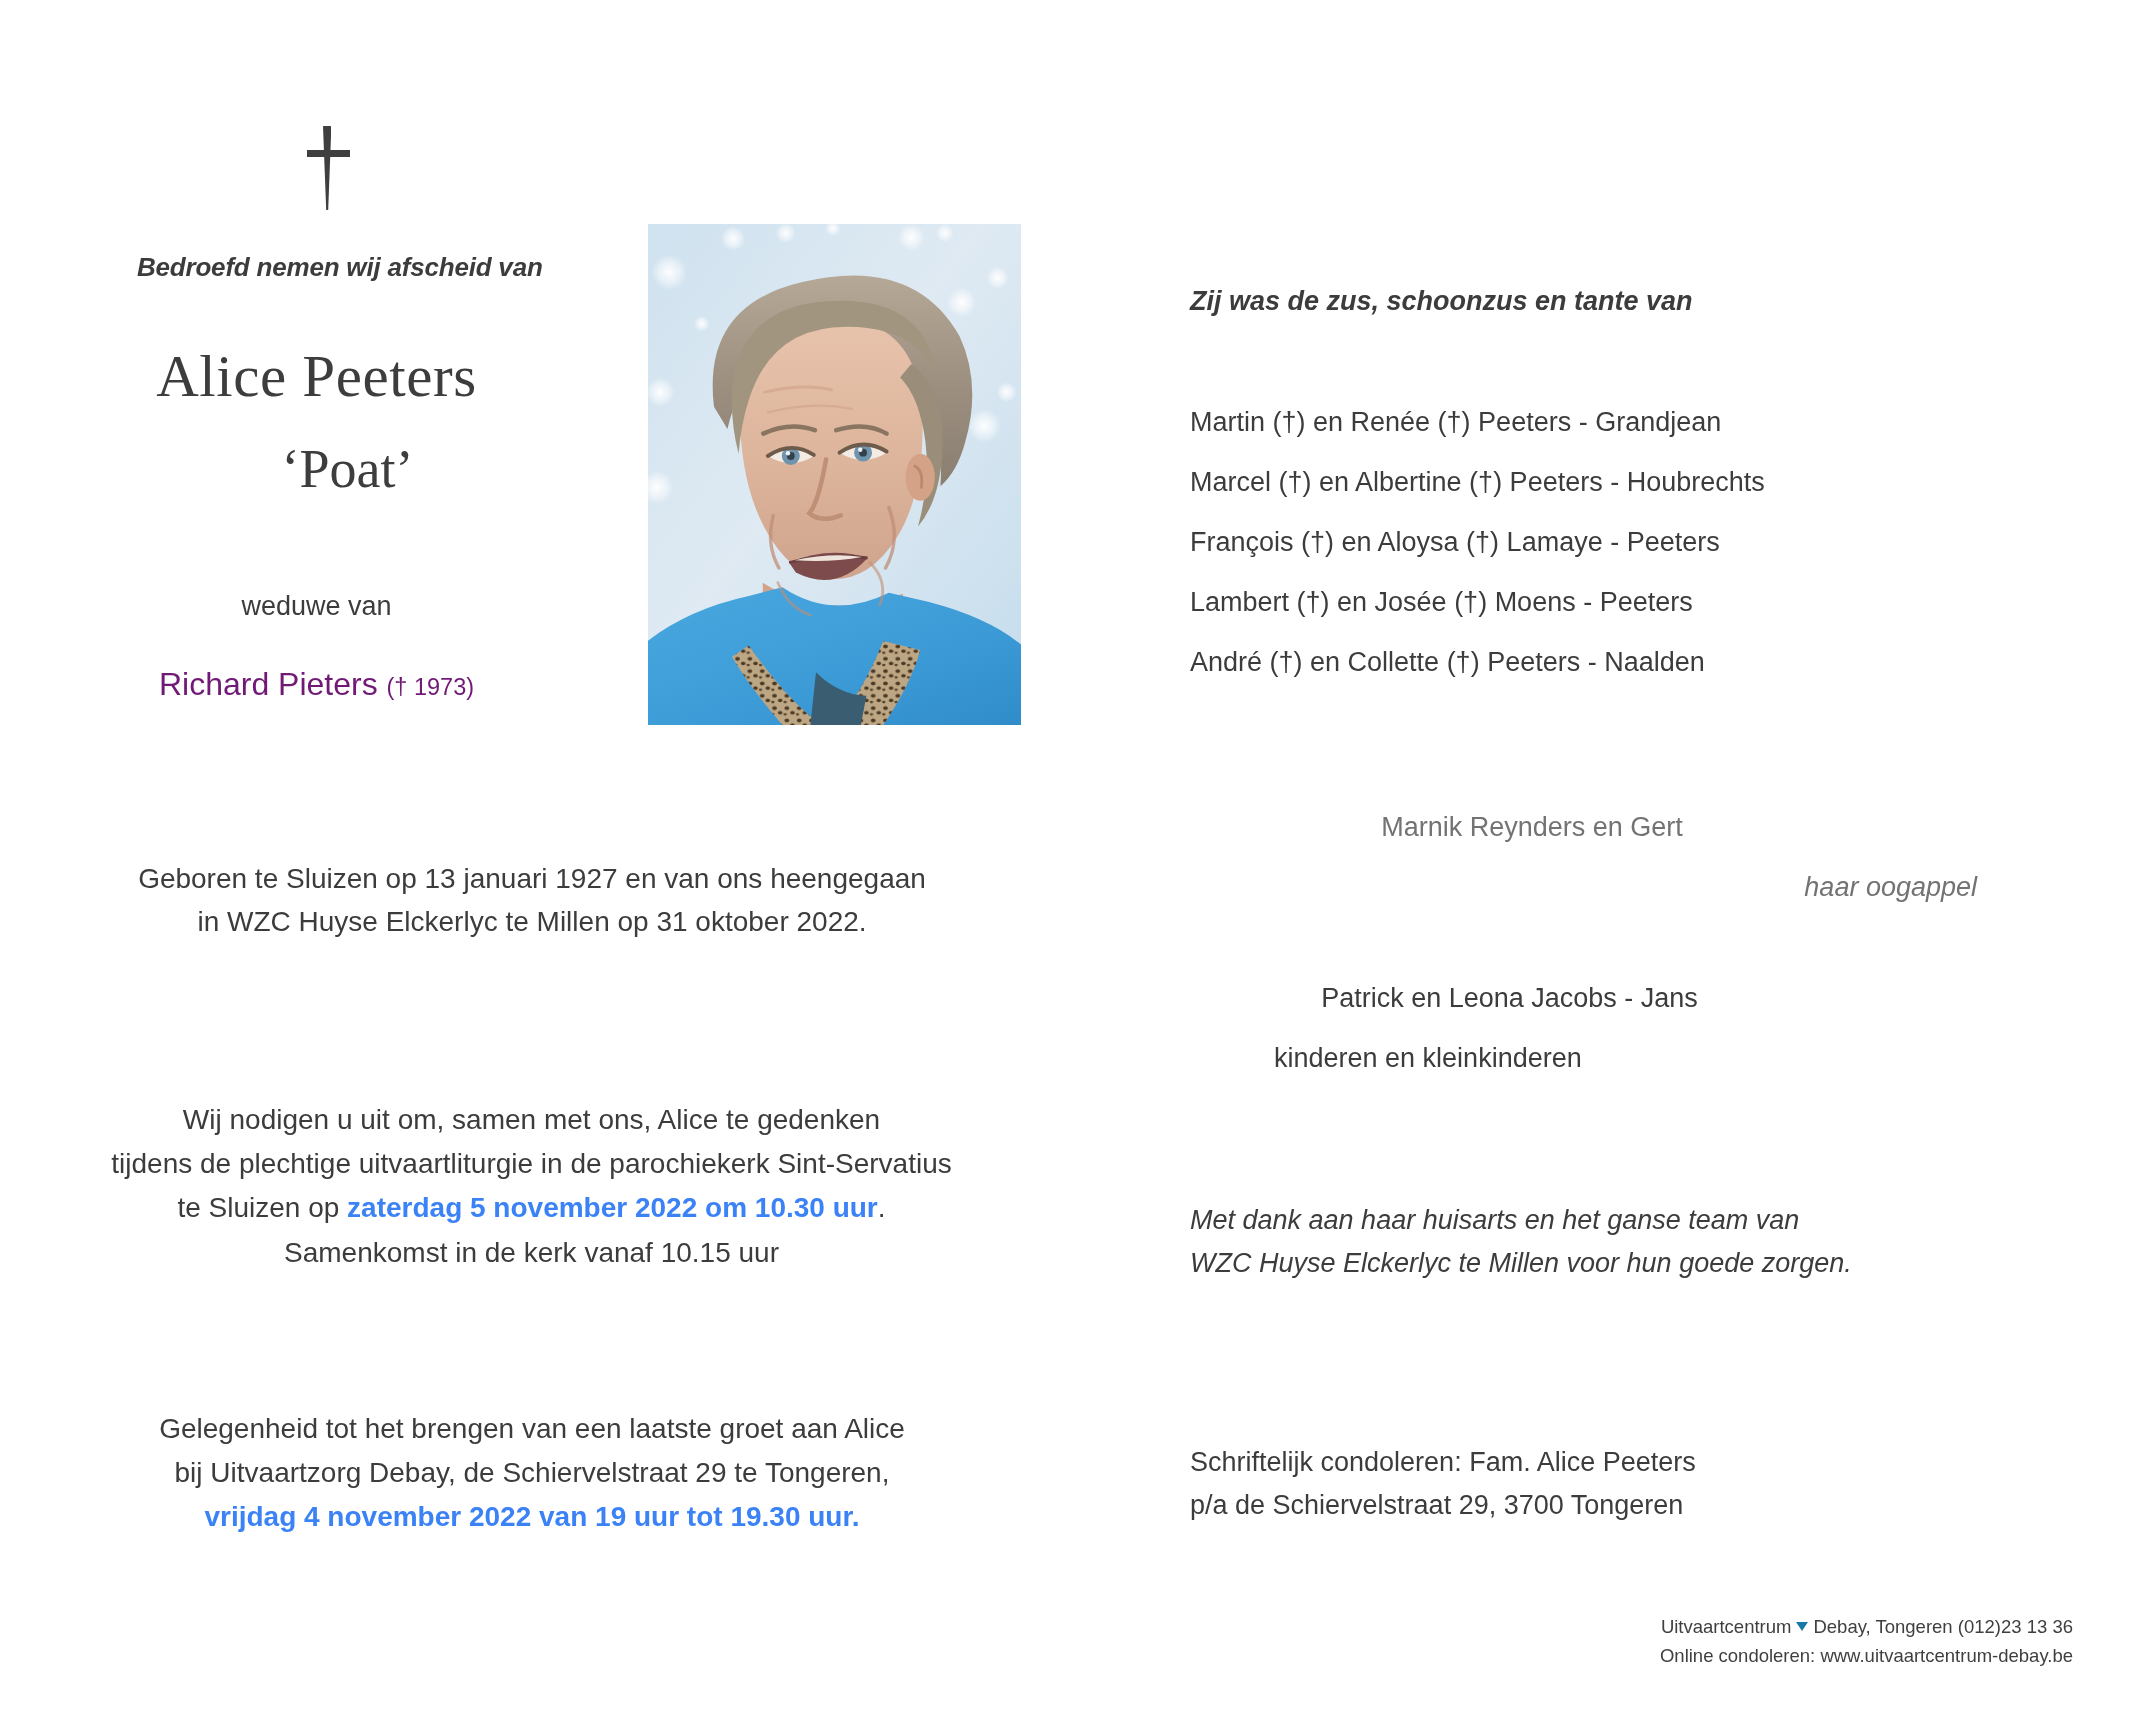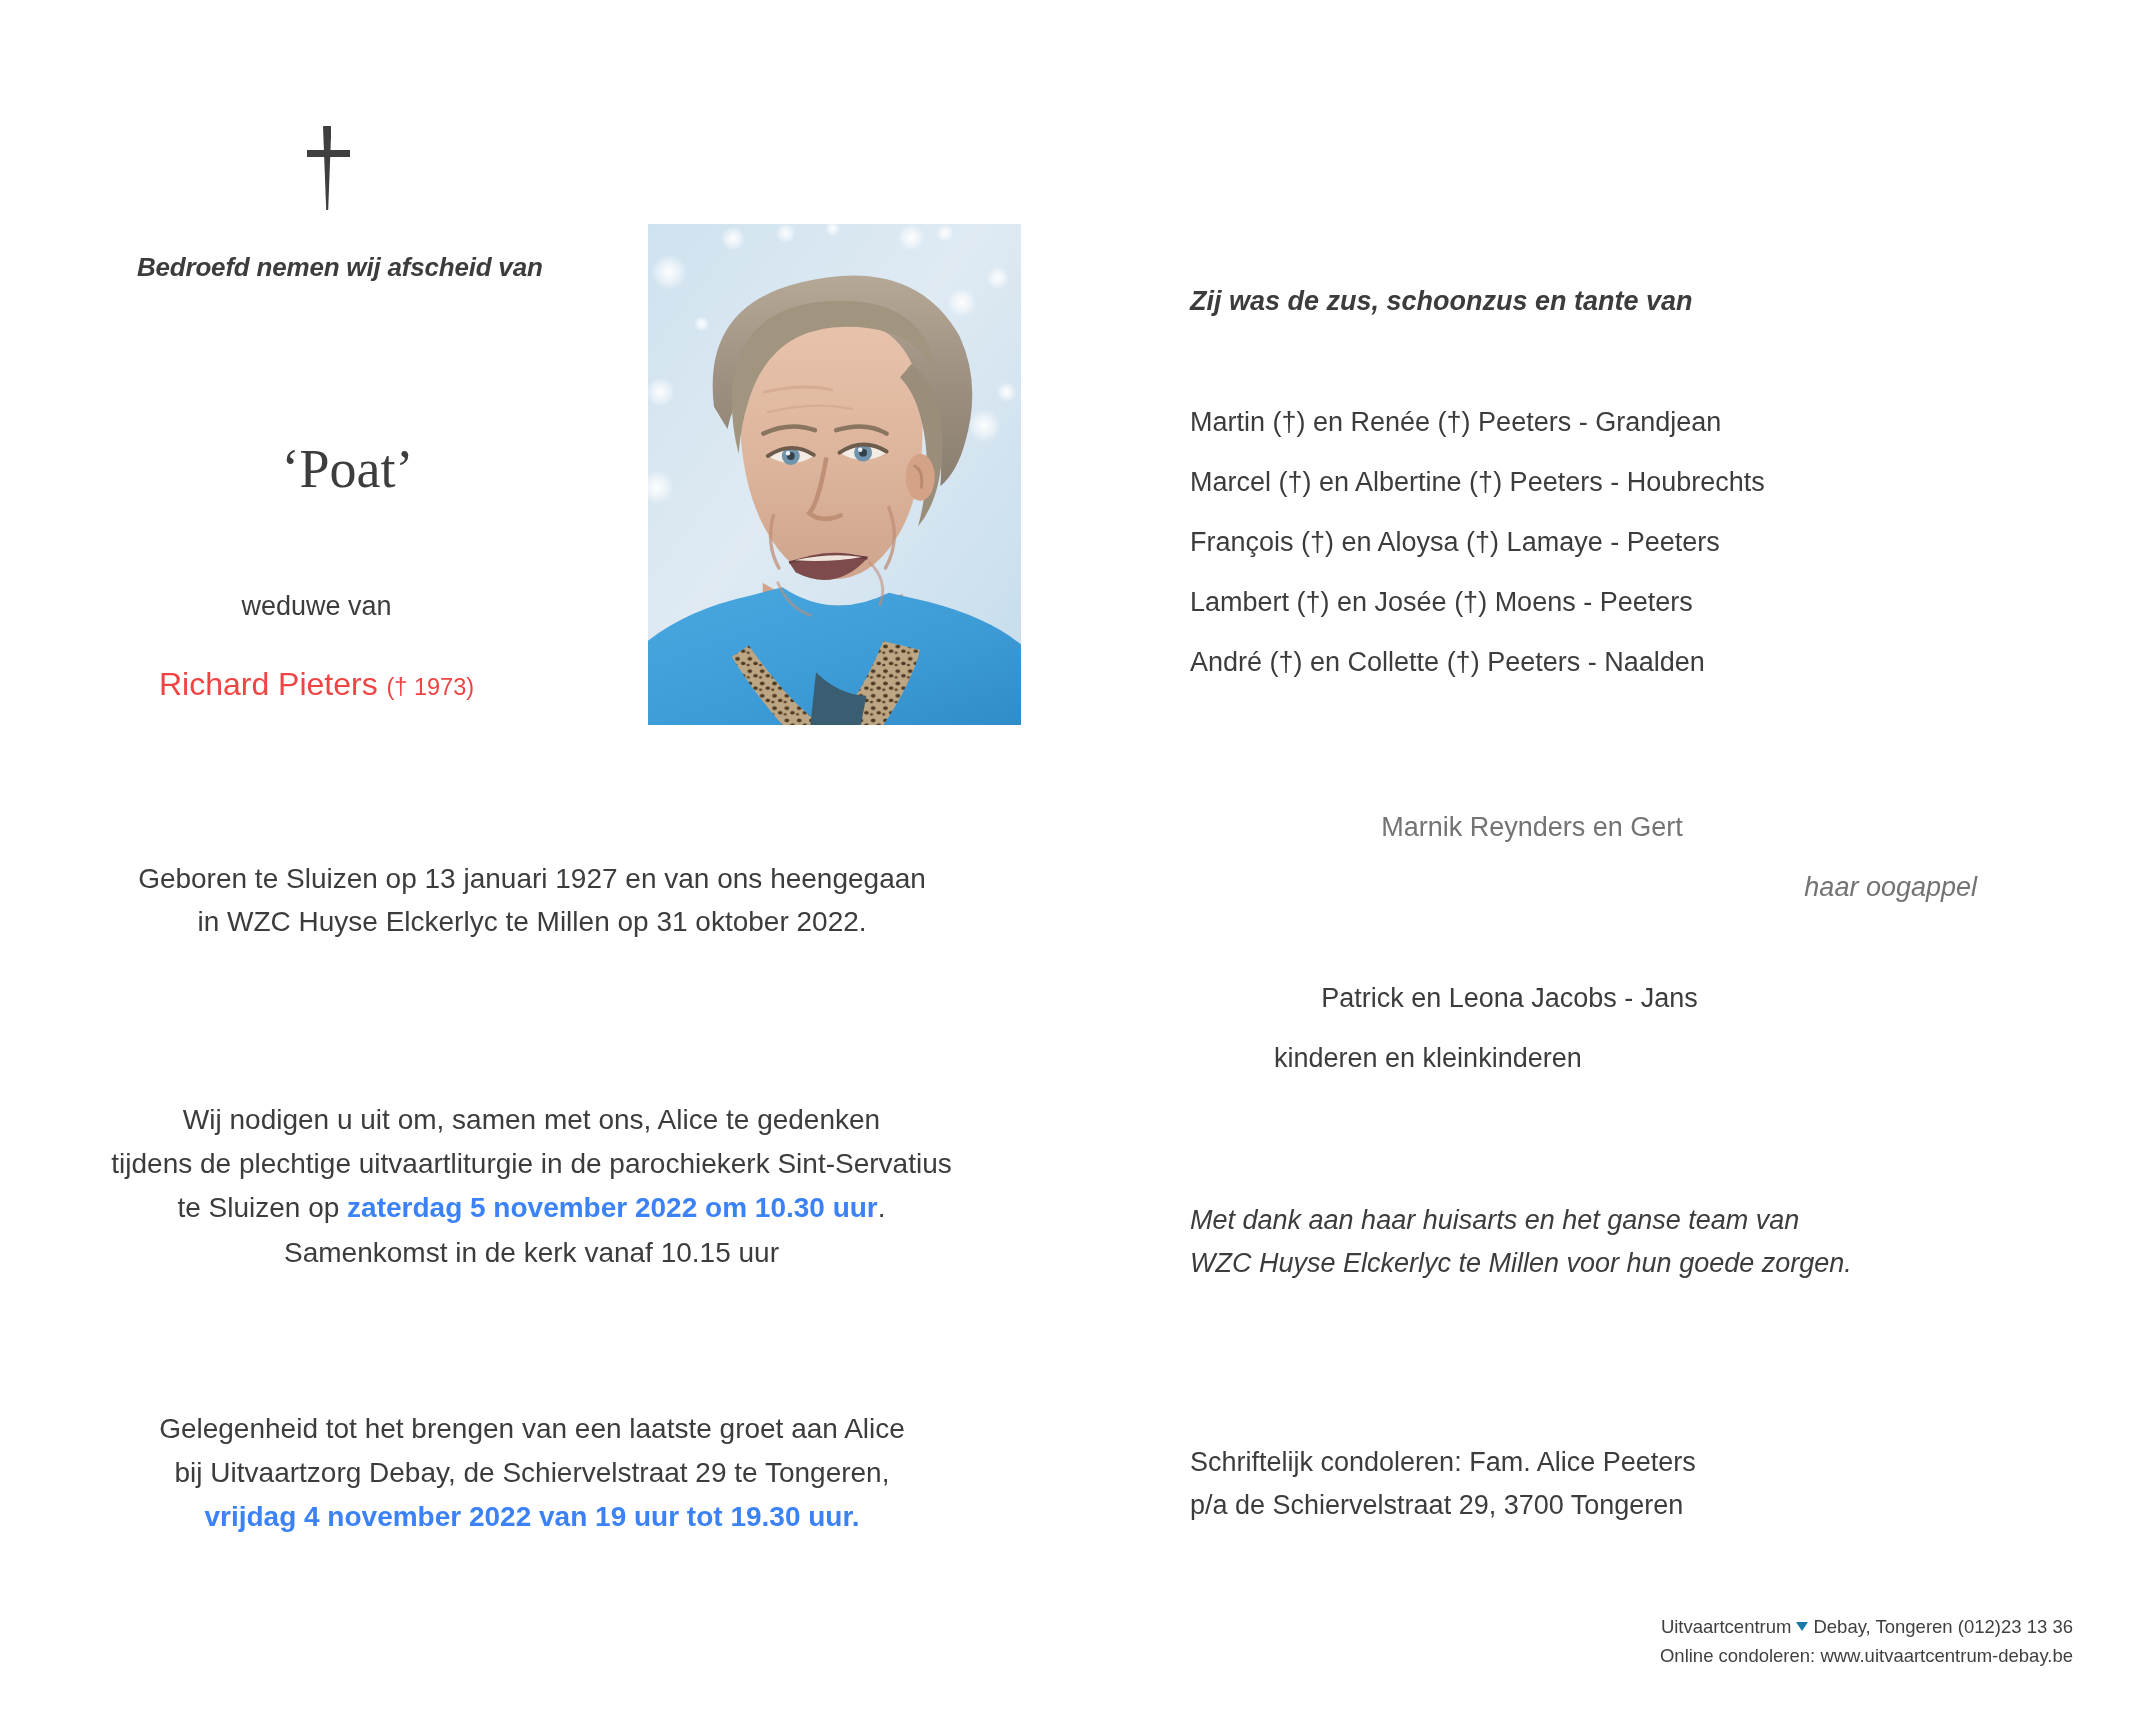--- a/index.html
+++ b/index.html
@@ -94,21 +94,21 @@
     font-stretch: condensed;
     color: #3c3c3c;
   }
   .spouse {
     position: absolute;
     left: 0; top: 666px;
     width: 633px;
     text-align: center;
     font-size: 32px;
     font-stretch: condensed;
-    color: #ef4444;
+    color: #701a75;
     white-space: nowrap;
   }
   .spouse .yr { font-size: 23.5px; }
 
   .block-birth {
     position: absolute;
     left: 67px; top: 857px;
     width: 930px;
     text-align: center;
     font-size: 28px;
@@ -243,20 +243,21 @@
 
   <div class="col-left">
 
     <div class="cross-wrap">
       <div class="cross-v"></div>
       <div class="cross-h"></div>
     </div>
 
     <div class="lead-line">Bedroefd nemen wij afscheid van</div>
 
+    <div class="name-main">Alice Peeters</div>
     <div class="name-nick">‘Poat’</div>
 
     <div class="widow-of">weduwe van</div>
     <div class="spouse"><span>Richard Pieters</span> <span class="yr">(† 1973)</span></div>
 
     <div class="block-birth">
       <div>Geboren te Sluizen op 13 januari 1927 en van ons heengegaan</div>
       <div>in WZC Huyse Elckerlyc te Millen op 31 oktober 2022.</div>
     </div>
 

